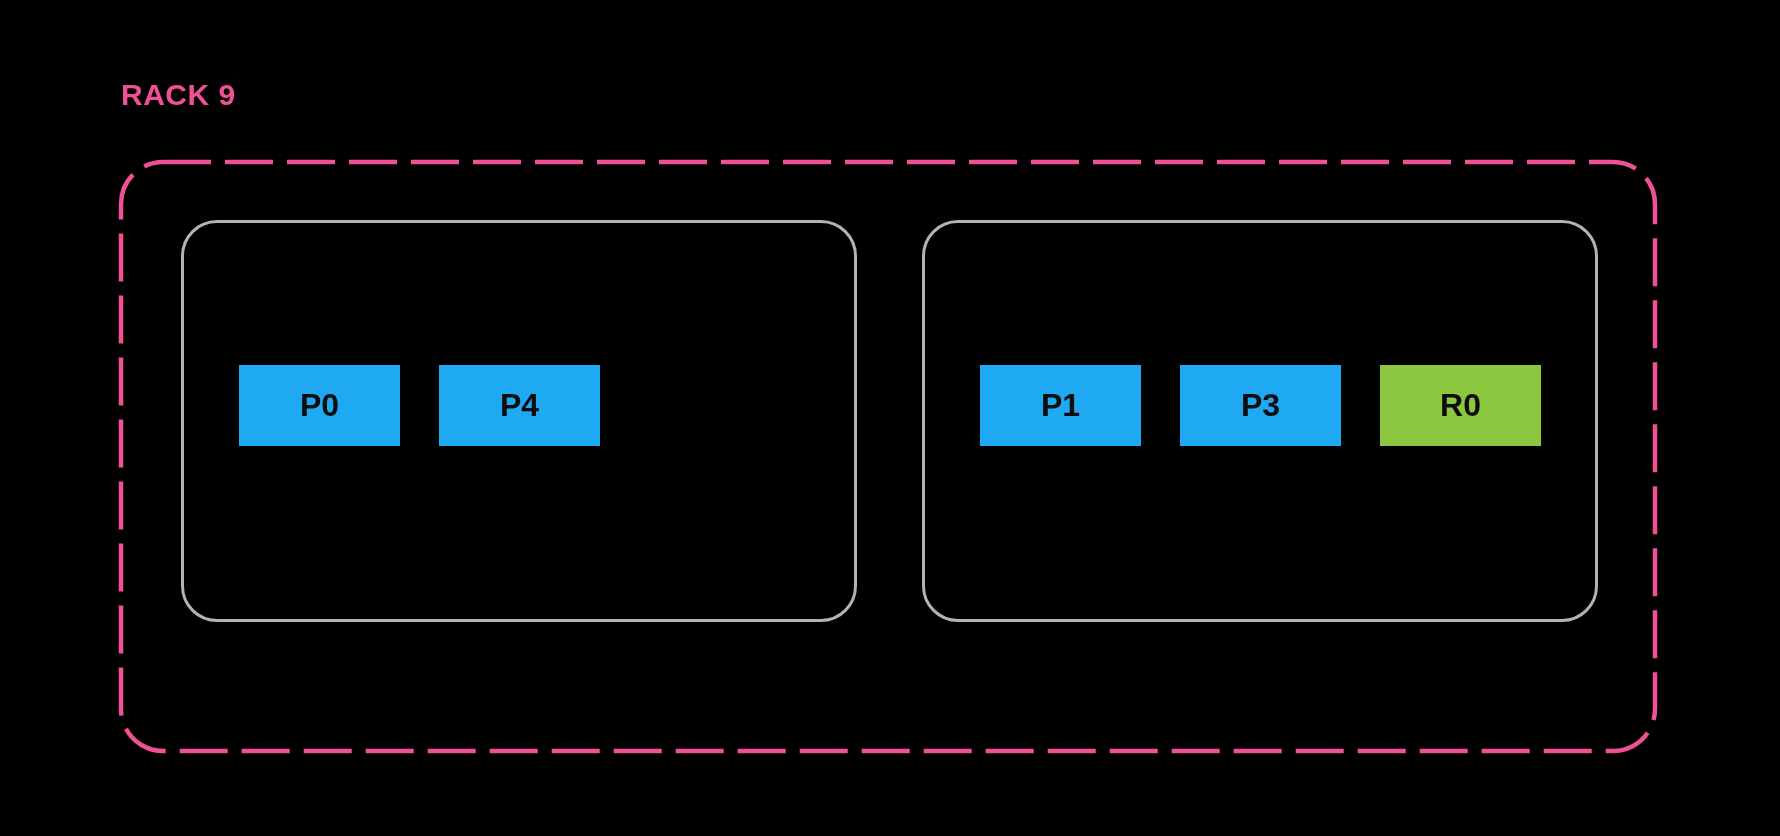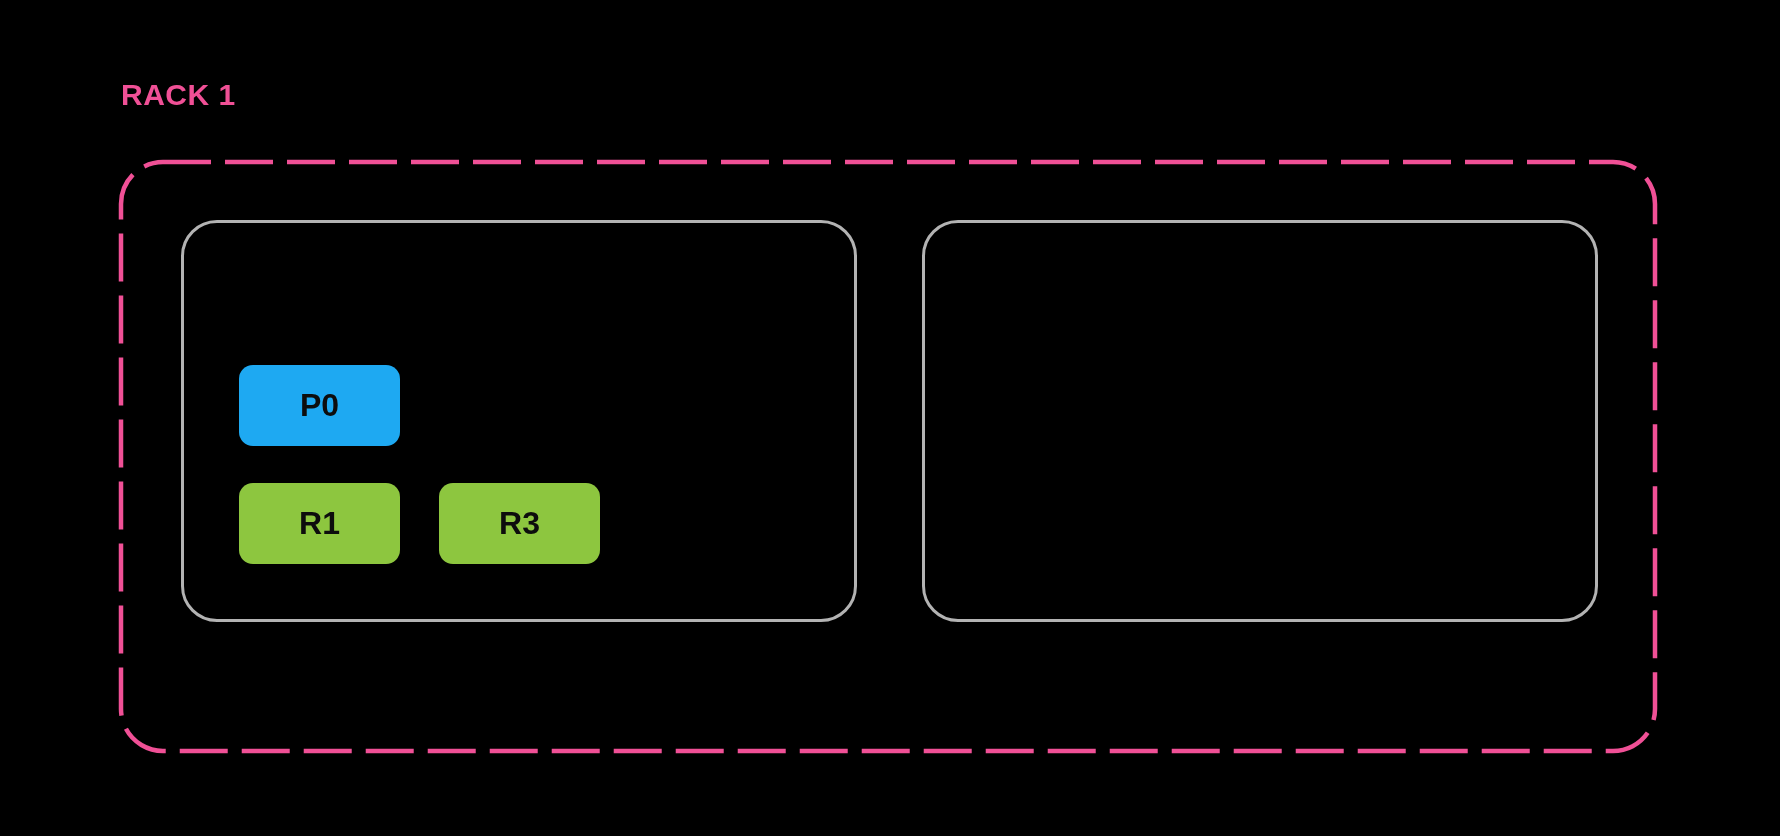--- a/index.html
+++ b/index.html
@@ -60,38 +60,39 @@
   .chip-row.row-bottom { top: 260px; }
   .chip {
     width: 161px;
     height: 81px;
     display: flex;
     align-items: center;
     justify-content: center;
     font-size: 32px;
     font-weight: 700;
     color: var(--color-chip-text, #0d0d0d);
-    border-radius: 14px;
   }
   .chip.primary { background: var(--color-primary-shard, #1ea9f2); }
   .chip.replica { background: var(--color-replica-shard, #8dc63f); }
 </style>
 </head>
 <body>
 
-<div class="rack-label">RACK 1</div>
+<div class="rack-label">RACK 9</div>
 
 <svg class="rack-outline" viewBox="0 0 1540 595" width="1540" height="595" aria-hidden="true">
   <rect x="3" y="3" width="1534" height="589" rx="42" ry="42" fill="none" stroke="var(--color-rack-accent, #f05096)" stroke-width="4.5" stroke-dasharray="48 14"></rect>
 </svg>
 
 <div class="node node-left">
   <div class="chip-row row-top">
     <div class="chip primary">P0</div>
-  </div>
-  <div class="chip-row row-bottom">
-    <div class="chip replica">R1</div>
-    <div class="chip replica">R3</div>
+    <div class="chip primary">P4</div>
   </div>
 </div>
 
 <div class="node node-right">
+  <div class="chip-row row-top">
+    <div class="chip primary">P1</div>
+    <div class="chip primary">P3</div>
+    <div class="chip replica">R0</div>
+  </div>
 </div>
 
 </body></html>

